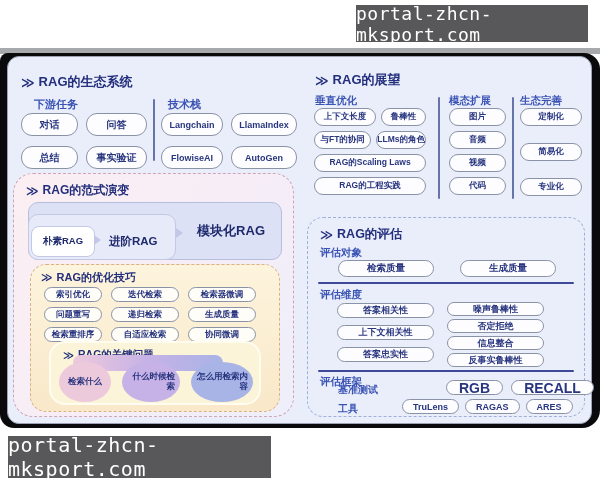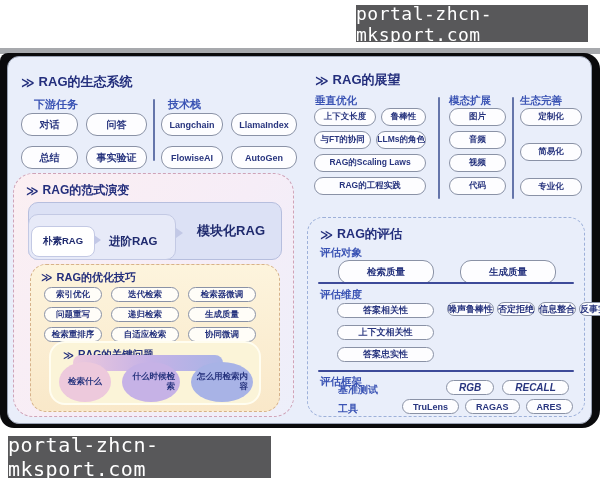--- a/index.html
+++ b/index.html
@@ -75,27 +75,27 @@
         justify-content:center;text-align:right;font-size:8.5px;font-weight:bold;color:#28357f;
         line-height:1.15;padding:0 5px;box-sizing:border-box;}
   .blob.item-0{background:#edc9dc;width:52px;}
   .blob.item-1{background:#c6b2e6;}
   .blob.item-2{background:#a8b3e6;width:62px;}
 
   
   .eval{position:absolute;left:299px;top:160px;width:278px;height:200px;box-sizing:border-box;
         border:1.5px dashed #9db0d9;border-radius:16px;}
   .targets-row{position:absolute;left:30px;top:42px;display:flex;gap:26px;}
-  .targets-row .pill{width:96px;height:24px;font-size:9.5px;}
+  .targets-row .pill{width:96px;height:17px;font-size:9.5px;}
   .dims-left{position:absolute;left:29px;top:85px;width:97px;display:flex;flex-direction:column;gap:7px;}
   .dims-left .pill{height:15px;font-size:9px;}
-  .dims-right{position:absolute;left:139px;top:84px;width:97px;display:flex;flex-direction:row;gap:3px;}
+  .dims-right{position:absolute;left:139px;top:84px;width:97px;display:flex;flex-direction:column;gap:3px;}
   .dims-right .pill{height:14px;font-size:9px;}
   .bench-row{position:absolute;left:138px;top:162px;display:flex;gap:8px;}
-  .bench-row .pill{height:15px;font-size:10px;padding:0 12px;border-radius:9px;font-style:italic;}
+  .bench-row .pill{height:15px;font-size:14px;padding:0 12px;border-radius:9px;}
   .tools-row{position:absolute;left:94px;top:181px;display:flex;gap:6px;}
   .tools-row .pill{height:15px;font-size:9px;padding:0 10px;border-radius:9px;}
 </style>
 </head>
 <body>
 
 <div class="wm wm-top">portal-zhcn-mksport.com</div>
 <div class="gray-strip"></div>
 <div class="frame"></div>
 

